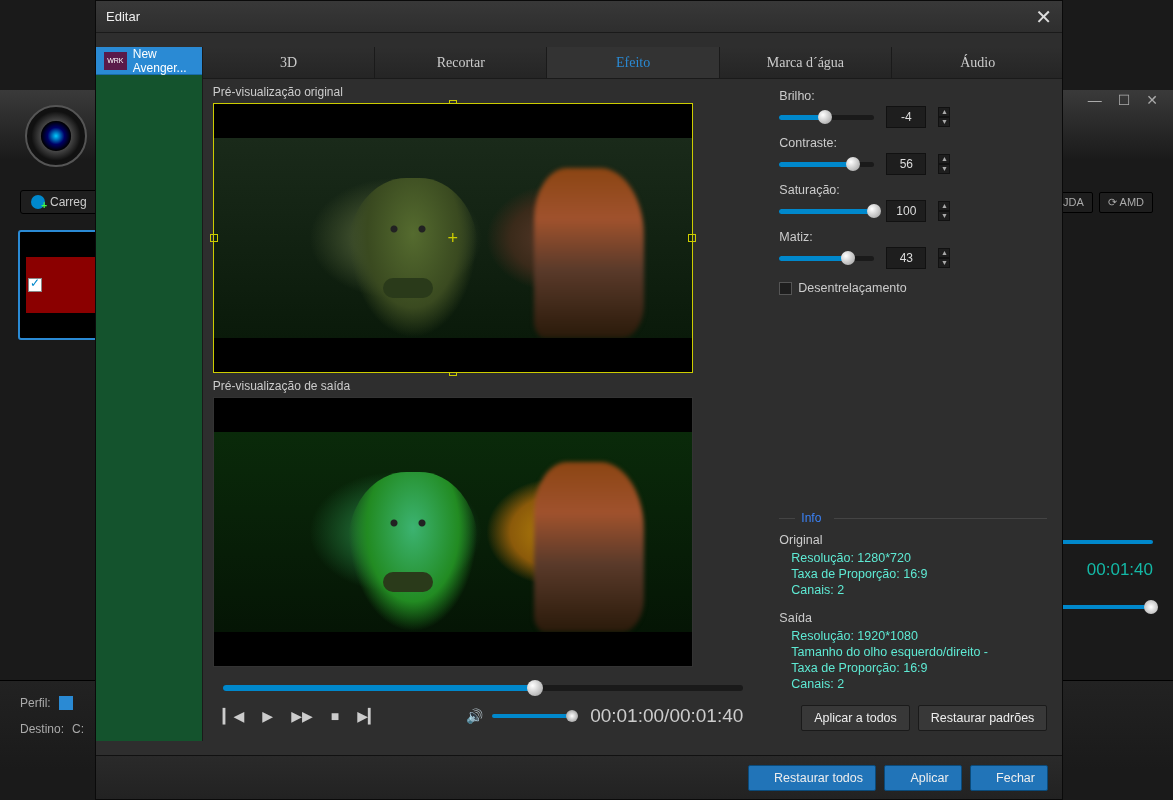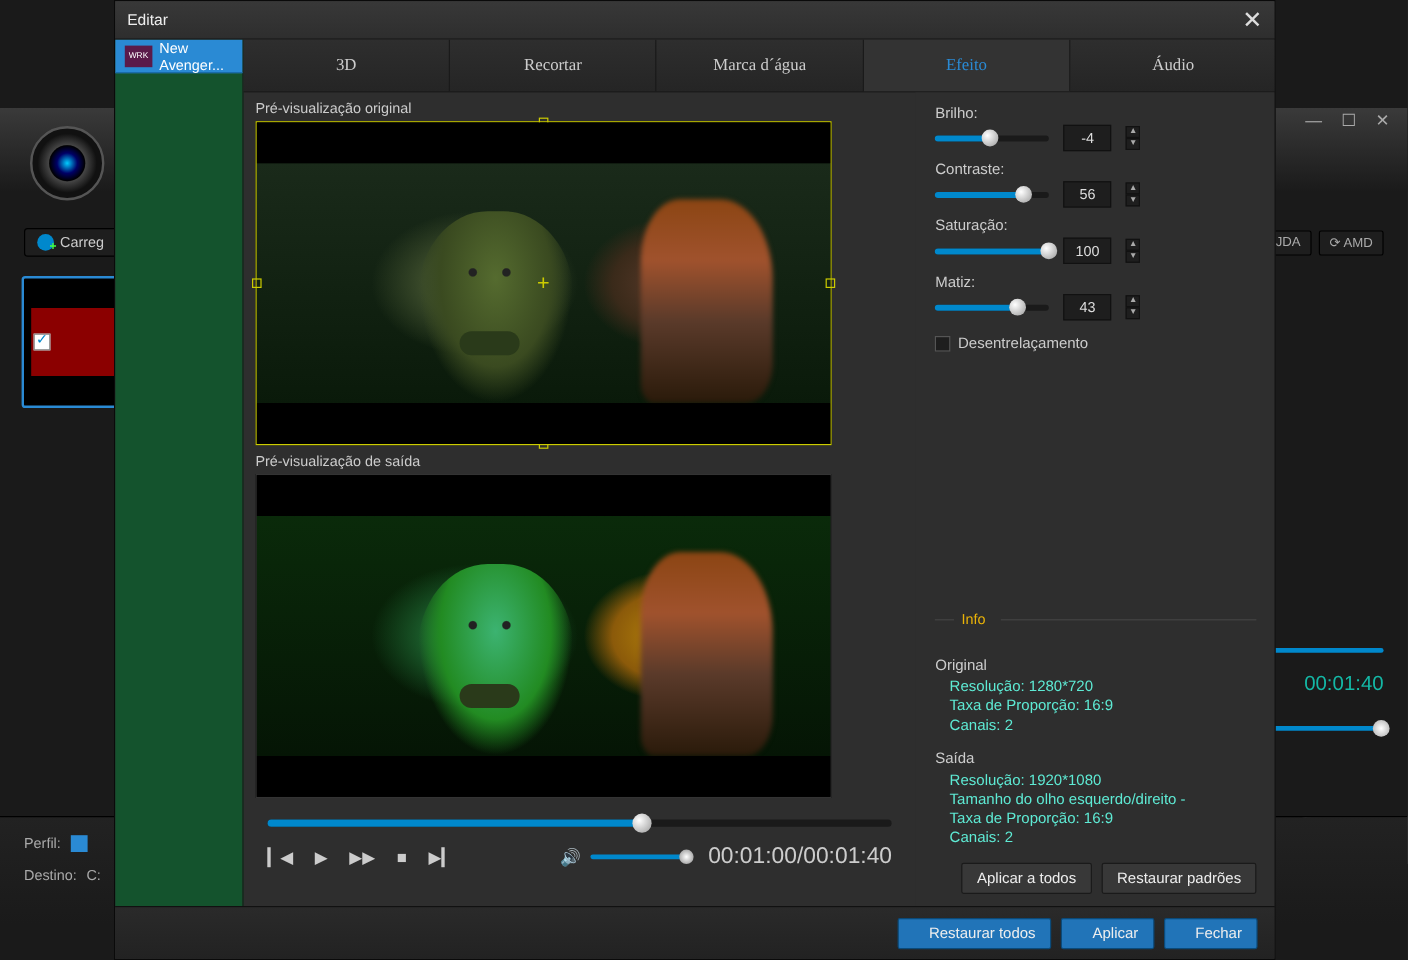--- a/index.html
+++ b/index.html
@@ -23,21 +23,21 @@
   .main-bottom-row { display:flex; align-items:center; gap:8px; margin-bottom:12px; }
   .main-btn-ter { position:absolute; right:0; bottom:80px; width:100px; height:40px; background:linear-gradient(#333,#111); border:1px solid #555; border-radius:20px 0 0 20px; color:#fff; font-size:18px; font-weight:bold; display:flex; align-items:center; justify-content:center; }
   .main-ajuda { position:absolute; right:20px; top:192px; display:flex; gap:6px; }
   .main-chip { background:#1e1e1e; border:1px solid #000; padding:3px 8px; font-size:11px; color:#aaa; border-radius:2px; }
   .main-time { position:absolute; right:20px; top:560px; color:#14b8a6; font-size:17px; }
   .main-slider-r { position:absolute; right:20px; top:540px; width:115px; height:4px; background:#08c; border-radius:2px;}
   .main-slider-r2 { position:absolute; right:20px; top:605px; width:115px; height:4px; background:#08c; border-radius:2px;}
   .main-slider-r2::after{content:"";position:absolute;right:-5px;top:-5px;width:14px;height:14px;border-radius:50%;background:radial-gradient(circle,#fff,#aaa);}
 
   
-  .dialog { position: absolute; left: 95px; top: 0; width: 968px; height: 800px; background: #2e2e2e; border: 1px solid #0a0a0a; display: flex; flex-direction: column; }
+  .dialog { position: absolute; left: 95px; top: 0; width: 968px; height: 800px; background: #2e2e2e; border: 1px solid #0a0a0a; display: flex; flex-direction: column; gap: 14px; }
   .titlebar { height: 32px; background: linear-gradient(#383838, #2e2e2e); display: flex; align-items: center; padding: 0 10px; color: #eee; font-size: 13px; border-bottom: 1px solid #1a1a1a; }
   .titlebar .close { margin-left: auto; font-size: 20px; cursor: pointer; color:#ddd; }
   .dialog-body { flex: 1; display: flex; overflow: hidden; }
 
   .sidebar { width: 152px; background: #14532d; border-right: 1px solid #1a1a1a; }
   .clip-tab { background: #2a8ad4; color: #fff; height: 28px; display: flex; align-items: center; gap: 6px; padding: 0 8px; font-size: 12px; border-bottom:1px solid #1a6ba8; }
   .clip-thumb { width: 30px; height: 18px; background: #5a1a4a; font-size: 7px; display:flex; align-items:center; justify-content:center; color:#fff; }
 
   .center { flex: 1; display: flex; flex-direction: column; border-right: 1px solid #1a1a1a; position:relative; }
   .tabs { height: 44px; background: linear-gradient(#2e2e2e, #252525); display: flex; border-bottom: 1px solid #1a1a1a; }
@@ -84,21 +84,21 @@
   .hslider { flex: 0 0 95px; height: 5px; background: #1a1a1a; border-radius: 3px; position: relative; }
   .hslider-fill { position: absolute; left: 0; top: 0; bottom: 0; background: #08c; border-radius: 3px; }
   .hslider-knob { position: absolute; top: 50%; width: 14px; height: 14px; margin: -7px 0 0 -7px; border-radius: 50%; background: radial-gradient(circle at 35% 35%, #fff, #999); }
   .num-box { width: 40px; height: 22px; background: #1e1e1e; border: 1px solid #111; color: #ddd; text-align: center; font-size: 12px; display:flex; align-items:center; justify-content:center; }
   .spinner { display:flex; flex-direction:column; }
   .spinner span{width:12px;height:10px;background:#1e1e1e;border:1px solid #111;font-size:7px;color:#aaa;text-align:center;line-height:8px;cursor:pointer;}
   .chk-row { display:flex; align-items:center; gap:6px; margin-top:4px; }
   .chk { width:13px; height:13px; background:#1e1e1e; border:1px solid #555; }
 
   .info-section { margin-top: auto; }
-  .info-header { color:#eab308; border-bottom: none; position:relative; margin-bottom:24px; font-size:12px;}
+  .info-header { color:#3b82f6; border-bottom: none; position:relative; margin-bottom:8px; font-size:12px;}
   .info-header::before, .info-header::after{content:"";position:absolute;top:50%;height:1px;background:#444;}
   .info-header::before{left:0;width:16px;}
   .info-header span{padding:0 8px 0 22px;}
   .info-header::after{left:55px;right:0;}
   .info-block { margin-bottom: 14px; }
   .info-title { color: #ccc; margin-bottom: 4px; }
   .info-line { color: #5eead4; padding-left: 12px; margin-bottom: 2px; }
 
   .panel-buttons { display:flex; gap:8px; justify-content:flex-end; margin-top:14px; }
   .btn { background: #383838; border: 1px solid #1a1a1a; color: #eee; padding: 5px 12px; font-size: 12.5px; cursor: pointer; border-radius:2px; }
@@ -157,22 +157,22 @@
       <div class="clip-tab">
         <div class="clip-thumb">WRK</div>
         <span>New Avenger...</span>
       </div>
     </div>
 
     <div class="center">
       <div class="tabs">
         <div class="tab">3D</div>
         <div class="tab">Recortar</div>
+        <div class="tab active">Efeito</div>
         <div class="tab">Marca d´água</div>
-        <div class="tab active">Efeito</div>
         <div class="tab">Áudio</div>
       </div>
 
       <div style="flex:1; display:flex;">
         <div style="flex:1;" class="preview-section">
           <div class="preview-label">Pré-visualização original</div>
           <div class="preview-orig">
             <div class="letterbox-top"></div>
             <div class="frame-img">
               <div class="hulk"></div>

